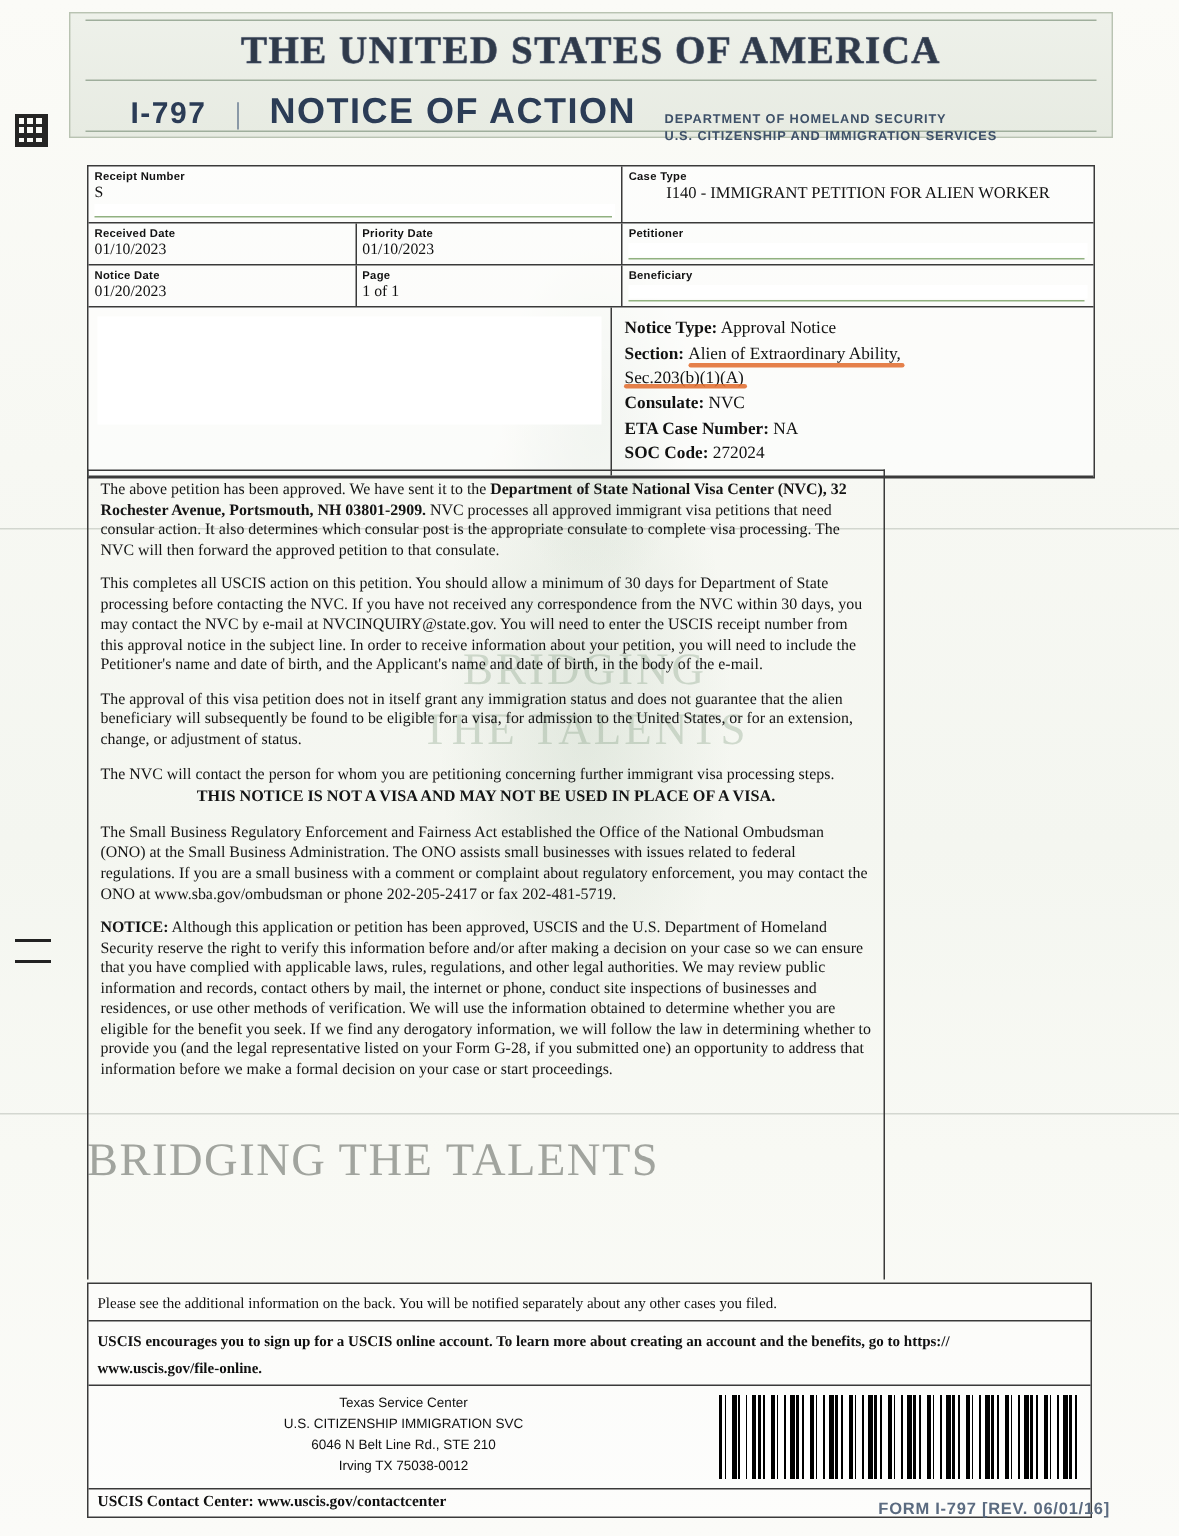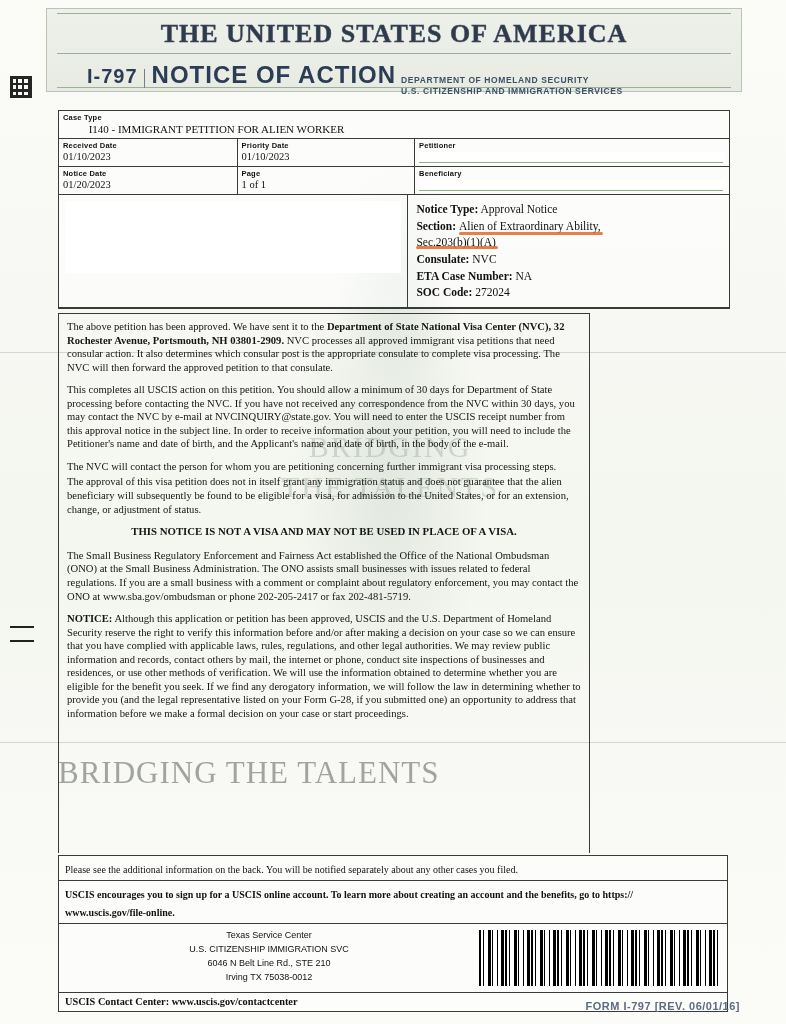--- a/index.html
+++ b/index.html
@@ -77,21 +77,21 @@
     position: absolute;
     left: 10px; right: 10px;
     height: 1px;
     background: #9fae9c;
   }
   .subhead {
     position: absolute;
     left: 40px; top: 52px;
     display: flex;
     align-items: baseline;
-    gap: 5px;
+    gap: 19px;
   }
   .subhead .i797 {
     font-family: "Liberation Sans", sans-serif;
     font-weight: bold;
     font-size: 20px;
     letter-spacing: 1px;
     color: #2b3c56;
   }
   .subhead .bar {
     color: #6d7f94; font-size: 20px;
@@ -338,20 +338,26 @@
       </span>
     </div>
   </div>
 
   <div class="qr"></div>
   <div class="tick" style="top:626px"></div>
   <div class="tick" style="top:640px"></div>
 
   <div class="form-box">
     <div class="row">
+      <div class="cell w1" style="width:53%">
+        <span class="lbl">Receipt Number</span>
+        <span class="val">S</span>
+        <span class="redact"></span>
+        <span class="greenline"></span>
+      </div>
       <div class="cell" style="width:47%">
         <span class="lbl">Case Type</span>
         <span class="val case-type-val">I140 - IMMIGRANT PETITION FOR ALIEN WORKER</span>
       </div>
     </div>
 
     <div class="row">
       <div class="cell" style="width:26.5%">
         <span class="lbl">Received Date</span>
         <span class="val">01/10/2023</span>
@@ -419,22 +425,22 @@
         </div>
       </div>
     </div>
   </div>
 
   <div class="body-box" style="top:313px; height:540px; border-top:1px solid #3a3a3a;">
     <p class="p">
       <span>The above petition has been approved. We have sent it to the </span><b>Department of State National Visa Center (NVC), 32 Rochester Avenue, Portsmouth, NH 03801-2909.</b><span> NVC processes all approved immigrant visa petitions that need consular action. It also determines which consular post is the appropriate consulate to complete visa processing. The NVC will then forward the approved petition to that consulate.</span>
     </p>
     <p class="p">This completes all USCIS action on this petition. You should allow a minimum of 30 days for Department of State processing before contacting the NVC. If you have not received any correspondence from the NVC within 30 days, you may contact the NVC by e-mail at NVCINQUIRY@state.gov. You will need to enter the USCIS receipt number from this approval notice in the subject line. In order to receive information about your petition, you will need to include the Petitioner's name and date of birth, and the Applicant's name and date of birth, in the body of the e-mail.</p>
+    <p class="p">The approval of this visa petition does not in itself grant any immigration status and does not guarantee that the alien beneficiary will subsequently be found to be eligible for a visa, for admission to the United States, or for an extension, change, or adjustment of status.</p>
     <p class="p" style="margin-bottom:2px">The NVC will contact the person for whom you are petitioning concerning further immigrant visa processing steps.</p>
-    <p class="p">The approval of this visa petition does not in itself grant any immigration status and does not guarantee that the alien beneficiary will subsequently be found to be eligible for a visa, for admission to the United States, or for an extension, change, or adjustment of status.</p>
     <p class="p center-bold">THIS NOTICE IS NOT A VISA AND MAY NOT BE USED IN PLACE OF A VISA.</p>
     <p class="p">The Small Business Regulatory Enforcement and Fairness Act established the Office of the National Ombudsman (ONO) at the Small Business Administration. The ONO assists small businesses with issues related to federal regulations. If you are a small business with a comment or complaint about regulatory enforcement, you may contact the ONO at www.sba.gov/ombudsman or phone 202-205-2417 or fax 202-481-5719.</p>
     <p class="p">
       <b>NOTICE:</b><span> Although this application or petition has been approved, USCIS and the U.S. Department of Homeland Security reserve the right to verify this information before and/or after making a decision on your case so we can ensure that you have complied with applicable laws, rules, regulations, and other legal authorities. We may review public information and records, contact others by mail, the internet or phone, conduct site inspections of businesses and residences, or use other methods of verification. We will use the information obtained to determine whether you are eligible for the benefit you seek. If we find any derogatory information, we will follow the law in determining whether to provide you (and the legal representative listed on your Form G-28, if you submitted one) an opportunity to address that information before we make a formal decision on your case or start proceedings.</span>
     </p>
   </div>
 
   <div class="bridging-headline">BRIDGING THE TALENTS</div>
 
   <div class="footer-box">

